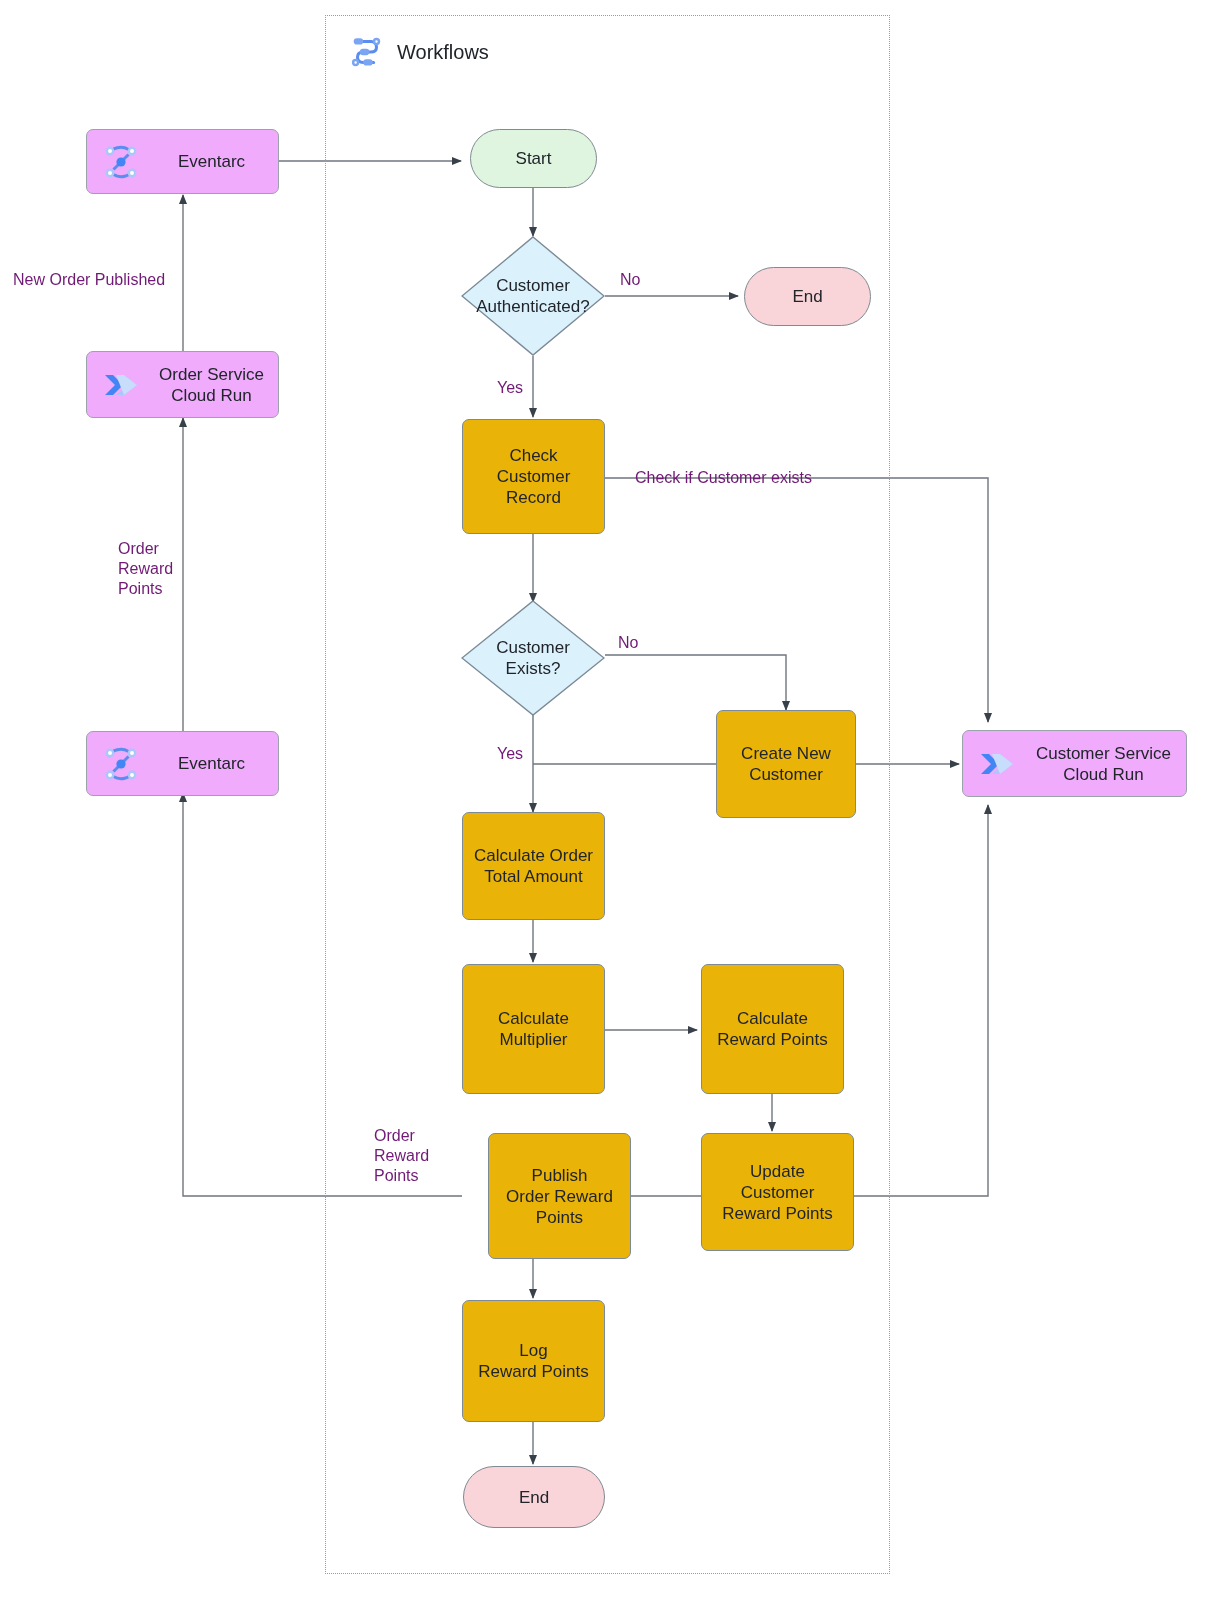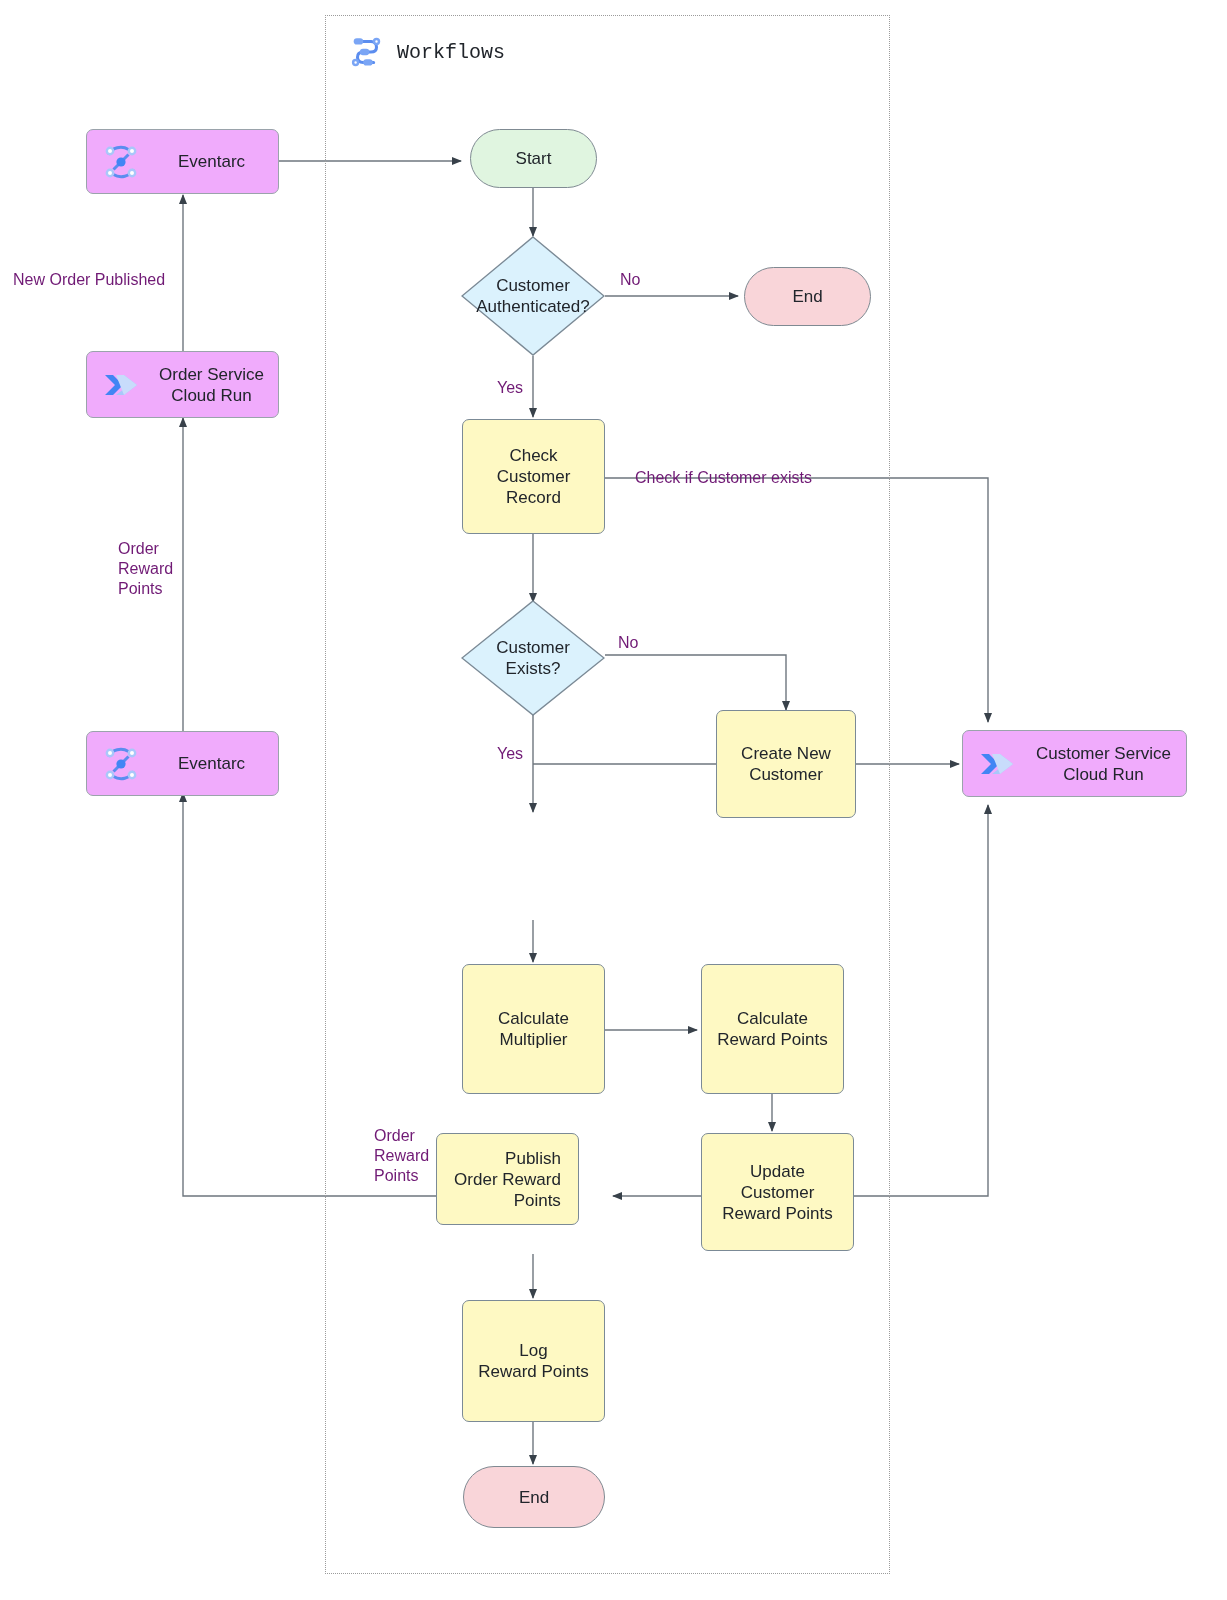--- a/index.html
+++ b/index.html
@@ -30,21 +30,21 @@
     display: flex;
     align-items: center;
     justify-content: center;
     text-align: center;
     color: #21252b;
     font-size: 17px;
     line-height: 21px;
     z-index: 3;
   }
   .proc {
-    background: #fef9c3;
+    background: #eab308;
     border: 1px solid #7b8a96;
     border-radius: 7px;
   }
   .term {
     border: 1px solid #7f8a92;
     border-radius: 40px;
   }
   .term-start { background: #e0f5e0; }
   .term-end { background: #f9d5d9; }
   .decision {
@@ -95,21 +95,20 @@
     border: 1px dotted #9b9b9b;
     background: transparent;
     z-index: 1;
   }
   .group-title {
     position: absolute;
     display: flex;
     align-items: center;
     gap: 11px;
     z-index: 4;
-    font-family: Liberation Mono, monospace;
   }
   .group-title .gt-label {
     font-size: 20px;
     color: #21252b;
   }
 </style>
 </head>
 <body>
 
 <div id="canvas">
@@ -281,20 +280,26 @@
     </span>
   </div>
 
   <div class="node proc" style="left:716px; top:710px; width:140px; height:108px;">
     <span>
       <span>Create New</span><br>
       <span>Customer</span>
     </span>
   </div>
 
+  <div class="node proc" style="left:462px; top:812px; width:143px; height:108px;">
+    <span>
+      <span>Calculate Order</span><br>
+      <span>Total Amount</span>
+    </span>
+  </div>
 
   <div class="node proc" style="left:462px; top:964px; width:143px; height:130px;">
     <span>
       <span>Calculate</span><br>
       <span>Multiplier</span>
     </span>
   </div>
 
   <div class="node proc" style="left:701px; top:964px; width:143px; height:130px;">
     <span>
@@ -304,21 +309,21 @@
   </div>
 
   <div class="node proc" style="left:701px; top:1133px; width:153px; height:118px;">
     <span>
       <span>Update</span><br>
       <span>Customer</span><br>
       <span>Reward Points</span>
     </span>
   </div>
 
-  <div class="node proc" style="left:436px; top:1133px; width:143px; height:92px;text-align:right;">
+  <div class="node proc" style="left:488px; top:1133px; width:143px; height:126px;">
     <span>
       <span>Publish</span><br>
       <span>Order Reward</span><br>
       <span>Points</span>
     </span>
   </div>
 
   <div class="node proc" style="left:462px; top:1300px; width:143px; height:122px;">
     <span>
       <span>Log</span><br>

